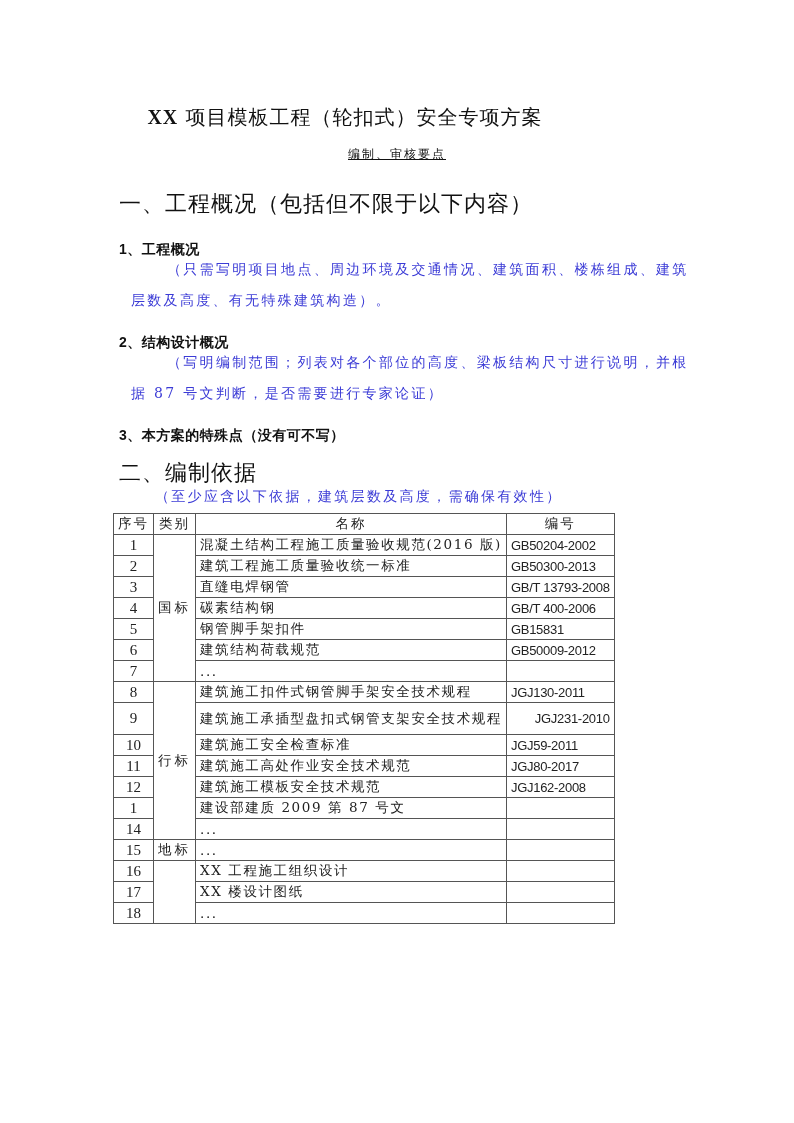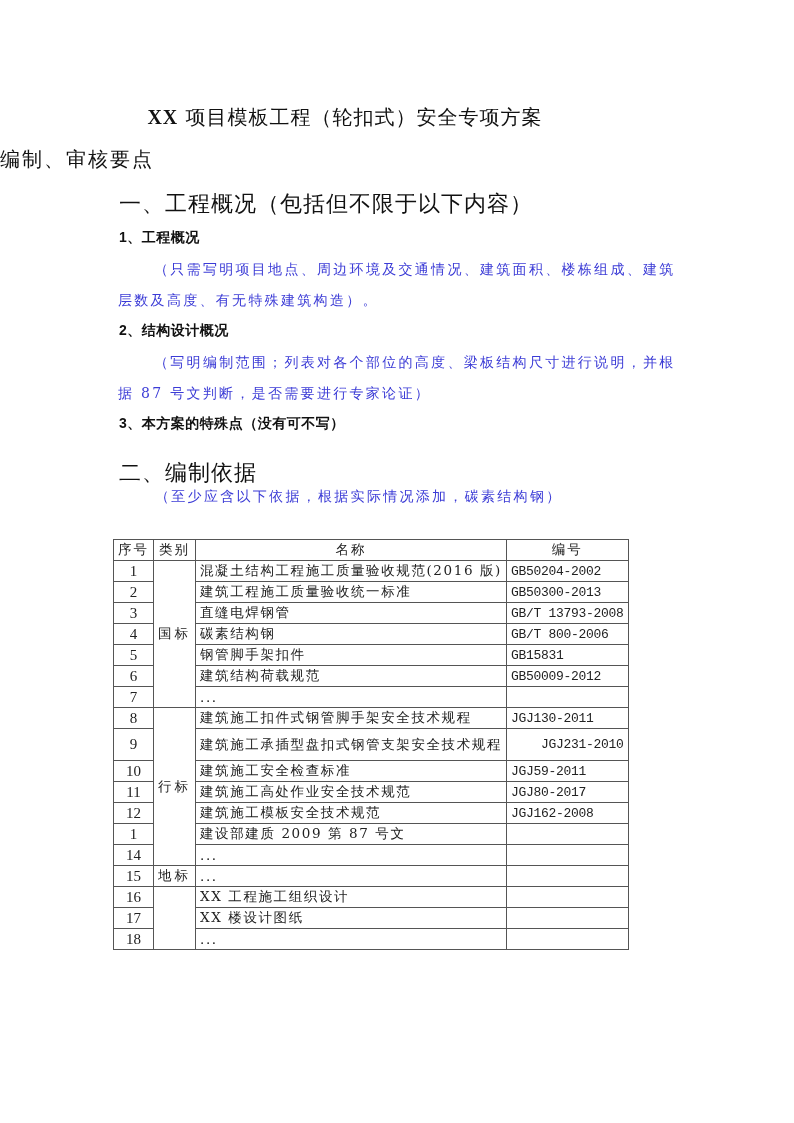--- a/index.html
+++ b/index.html
@@ -1,37 +1,37 @@
 <!DOCTYPE html>
 <html><head>
 <meta charset="utf-8">
 <style>
   html, body { margin:0; padding:0; background:#ffffff; }
   body { width:794px; height:1123px; position:relative; overflow:hidden;
          font-family:"DejaVu Serif", "Liberation Serif", serif; color:#111; }
   .title { position:absolute; left:0; width:690px; text-align:center; top:104px;
            font-size:20px; letter-spacing:1px; }
   .title b { font-family:"Liberation Serif", serif; font-weight:bold; }
-  .subtitle { position:absolute; left:0; width:794px; text-align:left; top:146px;
-              font-size:20px; letter-spacing:2px; }
+  .subtitle { position:absolute; left:0; width:794px; text-align:center; top:146px;
+              font-size:12px; letter-spacing:2px;text-decoration:underline; }
   .h1 { position:absolute; left:119px; font-size:22px; letter-spacing:1px; }
-  .h2 { position:absolute; left:119px; font-size:14px; font-weight:bold; letter-spacing:0.5px; }
+  .h2 { position:absolute; left:119px; font-size:14px; font-weight:bold; letter-spacing:0.5px;margin-top:12px; }
   .h2 .num { font-family:"Liberation Sans", sans-serif; }
-  .note { position:absolute; left:118px; width:560px; color:#3b3bd6; font-size:14px;
+  .note { position:absolute; left:131px; width:560px; color:#3b3bd6; font-size:14px;
           line-height:31px; letter-spacing:2.3px; }
   .note .indent { display:inline-block; width:36px; }
-  table.ref { position:absolute; left:113px; top:539px; width:461px; border-collapse:collapse;
+  table.ref { position:absolute; left:113px; top:513px; width:461px; border-collapse:collapse;
               font-size:13.5px; color:#222;border-radius:14px; }
   table.ref td, table.ref th { border:1.2px solid #555; padding:0 4px; height:20px;
               font-weight:normal; white-space:nowrap; }
   table.ref th { text-align:center; letter-spacing:2px; }
   td.c-no { width:40px; text-align:center; font-family:"Liberation Serif", serif; font-size:15px; }
   td.c-cat { width:38px; letter-spacing:3px; }
   td.c-name { width:326px; letter-spacing:1.6px; }
-  td.c-code { width:125px; font-family:Liberation Mono, monospace; font-size:13px; letter-spacing:-0.3px; }
+  td.c-code { width:125px; font-family:Liberation Sans, sans-serif; font-size:13px; letter-spacing:-0.3px; }
   tr.tall td { height:31px; }
   td.center { text-align:right; }
 </style>
 </head>
 <body>
 
 <div>
 
   <div class="title"><b>XX</b><span> 项目模板工程（轮扣式）安全专项方案</span></div>
   <div class="subtitle">编制、审核要点</div>
@@ -40,21 +40,21 @@
 
   <div class="h2" style="top:229px"><span class="num">1</span><span>、工程概况</span></div>
   <div class="note" style="top:254px"><span class="indent"></span><span>（只需写明项目地点、周边环境及交通情况、建筑面积、楼栋组成、建筑层数及高度、有无特殊建筑构造）。</span></div>
 
   <div class="h2" style="top:322px"><span class="num">2</span><span>、结构设计概况</span></div>
   <div class="note" style="top:347px"><span class="indent"></span><span>（写明编制范围；列表对各个部位的高度、梁板结构尺寸进行说明，并根据 87 号文判断，是否需要进行专家论证）</span></div>
 
   <div class="h2" style="top:415px"><span class="num">3</span><span>、本方案的特殊点（没有可不写）</span></div>
 
   <div class="h1" style="top:458px">二、编制依据</div>
-  <div class="note" style="top:481px; left:155px;">（至少应含以下依据，根据实际情况添加，碳素结构钢）</div>
+  <div class="note" style="top:481px; left:155px;">（至少应含以下依据，建筑层数及高度，需确保有效性）</div>
 
   <table class="ref">
     <tbody>
         <tr>
       <th>序号</th>
       <th>类别</th>
       <th>名称</th>
       <th>编号</th>
     </tr>
     <tr>
@@ -69,21 +69,21 @@
       <td class="c-code">GB50300-2013</td>
     </tr>
     <tr>
       <td class="c-no">3</td>
       <td class="c-name">直缝电焊钢管</td>
       <td class="c-code">GB/T 13793-2008</td>
     </tr>
     <tr>
       <td class="c-no">4</td>
       <td class="c-name">碳素结构钢</td>
-      <td class="c-code">GB/T 800-2006</td>
+      <td class="c-code">GB/T 400-2006</td>
     </tr>
     <tr>
       <td class="c-no">5</td>
       <td class="c-name">钢管脚手架扣件</td>
       <td class="c-code">GB15831</td>
     </tr>
     <tr>
       <td class="c-no">6</td>
       <td class="c-name">建筑结构荷载规范</td>
       <td class="c-code">GB50009-2012</td>

